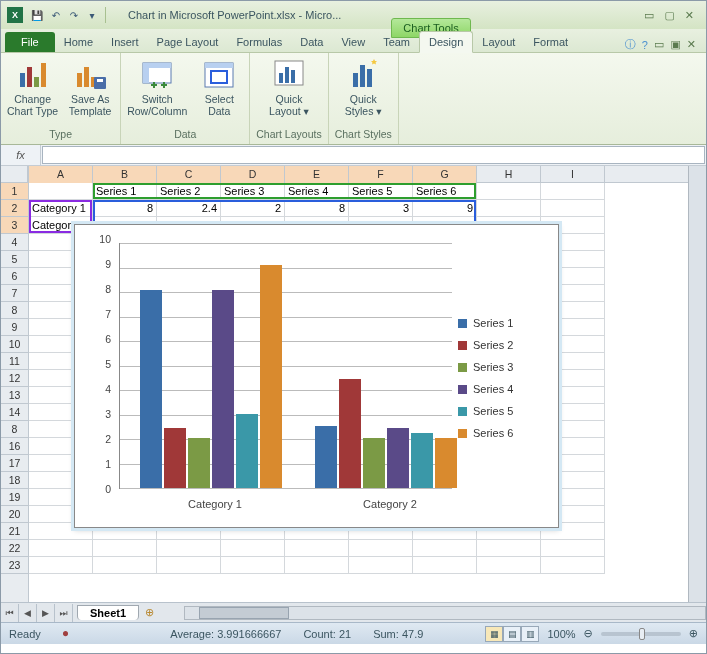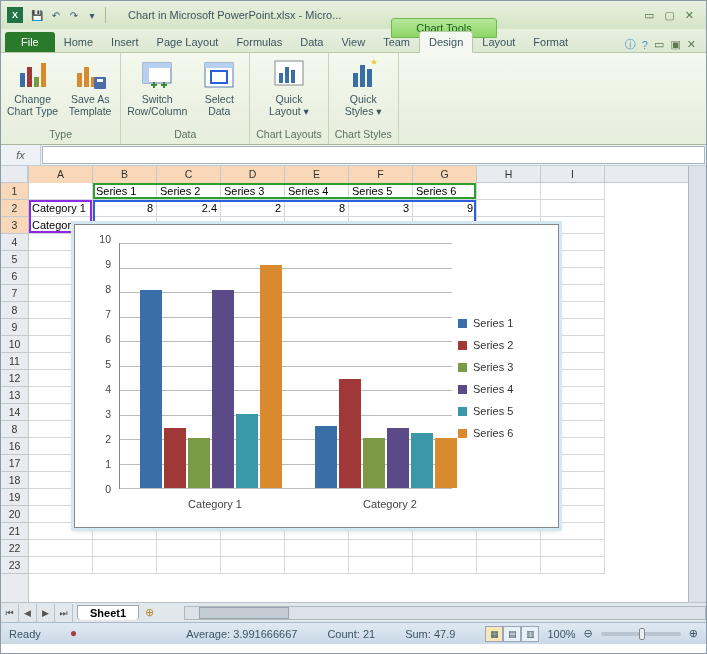--- a/index.html
+++ b/index.html
@@ -5,21 +5,21 @@
   * { box-sizing: border-box; margin: 0; padding: 0; font-family: "Segoe UI", Tahoma, sans-serif; }
   body { background: #fff; width: 707px; height: 654px; overflow: hidden; border: 1px solid #8b9aa8; }
   
   
   .titlebar { height: 28px; background: linear-gradient(#e8f0e0, #d4e4c4); display: flex; align-items: center; font-size: 11px; }
   .titlebar .excel-icon { width: 16px; height: 16px; margin: 0 6px; display: inline-flex; align-items: center; justify-content: center; background: #217346; color: #fff; font-size: 9px; font-weight: bold; }
   .titlebar .qat { display: flex; gap: 4px; margin-left: 2px; }
   .titlebar .qat span { width: 14px; height: 14px; display: inline-flex; align-items: center; justify-content: center; color: #3b5977; font-size: 10px; }
   .titlebar .sep { width: 1px; height: 16px; background: #a8c090; margin: 0 6px; }
   .titlebar .title { flex: 0 0 auto; color: #3b5560; margin-left: 16px; }
-  .ctx-tab { background: linear-gradient(#b4e89a, #8ed666); border: 1px solid #6fb84f; border-radius: 3px 3px 0 0; padding: 3px 24px; color: #1b5e20; font-size: 11px; margin-left: 50px; margin-top: 26px; }
+  .ctx-tab { background: linear-gradient(#b4e89a, #8ed666); border: 1px solid #6fb84f; border-radius: 3px 3px 0 0; padding: 3px 11px; color: #1b5e20; font-size: 11px; margin-left: 50px; margin-top: 26px; }
   .win-controls { margin-left: auto; display: flex; gap: 10px; padding-right: 12px; color: #5a7a4e; font-size: 11px; }
   
   
   .ribbon-tabs { height: 24px; background: linear-gradient(#e8f0e0, #dce8d2); display: flex; align-items: flex-end; border-bottom: 1px solid #b8c8a8; font-size: 11px; }
   .tab { padding: 4px 9px; color: #3b5560; cursor: default; }
   .tab.file { background: #2a7a2c; color: #fff; border-radius: 3px 3px 0 0; margin-left: 4px; padding: 4px 16px; }
   .tab.active { background: #f4f8f0; border: 1px solid #b8c8a8; border-bottom: 1px solid #f4f8f0; border-radius: 3px 3px 0 0; margin-bottom: -1px; }
   .help-controls { margin-left: auto; display: flex; gap: 6px; padding-right: 10px; color: #5a7a4e; align-items: center; }
   .help-controls span { font-size: 11px; }
   
@@ -74,21 +74,21 @@
   
   .tab-row { height: 20px; background: #e2e7ec; border-top: 1px solid #b8c2cc; display: flex; align-items: center; font-size: 11px; }
   .nav-btns { display: flex; }
   .nav-btns span { width: 18px; text-align: center; color: #555; border-right: 1px solid #b8c2cc; line-height: 18px; font-size: 9px; }
   .sheet-tab { background: #fff; border: 1px solid #a0a8b0; border-bottom: none; border-radius: 0 0 4px 4px; padding: 1px 12px; margin-left: 4px; font-weight: bold; }
   .new-tab { margin-left: 6px; color: #b88830; }
   .hscroll { flex: 1; margin-left: 30px; height: 14px; background: #dce2e8; border: 1px solid #b0b8c0; position: relative; }
   .hscroll .thumb { position: absolute; left: 14px; width: 90px; top: 0; bottom: 0; background: #c4ccd4; border: 1px solid #98a4b0; }
   
   
-  .statusbar { height: 22px; background: linear-gradient(#dfe9f2, #cad8e6); border-top: 1px solid #a8b8c8; display: flex; align-items: center; font-size: 11px; color: #3b5560; padding: 0 8px; gap: 30px; }
+  .statusbar { height: 22px; background: linear-gradient(#dfe9f2, #cad8e6); border-top: 1px solid #a8b8c8; display: flex; align-items: center; font-size: 11px; color: #3b5560; padding: 0 8px; gap: 22px; }
   .sb-right { margin-left: auto; display: flex; align-items: center; gap: 8px; }
   .view-btns { display: flex; }
   .view-btns span { width: 18px; height: 16px; border: 1px solid #98a8b8; background: #e8f0f8; display: inline-flex; align-items: center; justify-content: center; font-size: 9px; }
   .view-btns span:first-child { background: #f8e8b8; }
   .zoom-slider { width: 80px; height: 4px; background: #b8c4d0; border-radius: 2px; position: relative; }
   .zoom-slider .zthumb { position: absolute; left: 38px; top: -4px; width: 6px; height: 12px; background: #e8eef4; border: 1px solid #888; border-radius: 2px; }
   
   
   svg { display: block; }
 </style>

